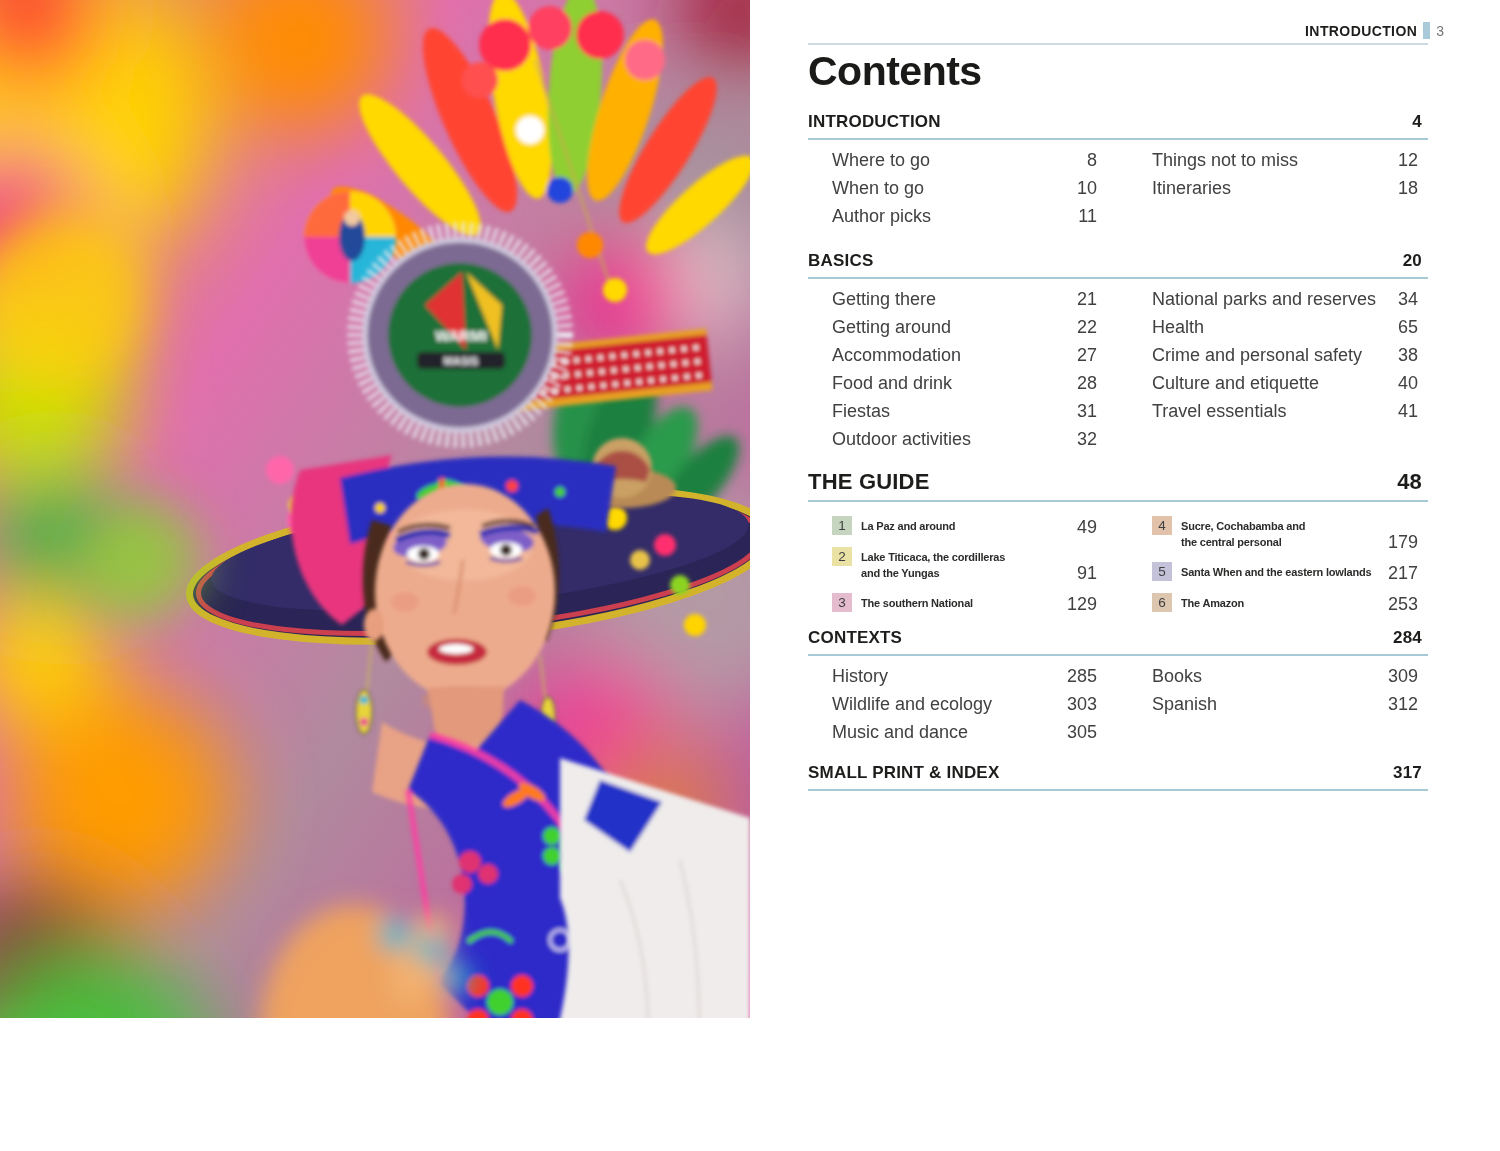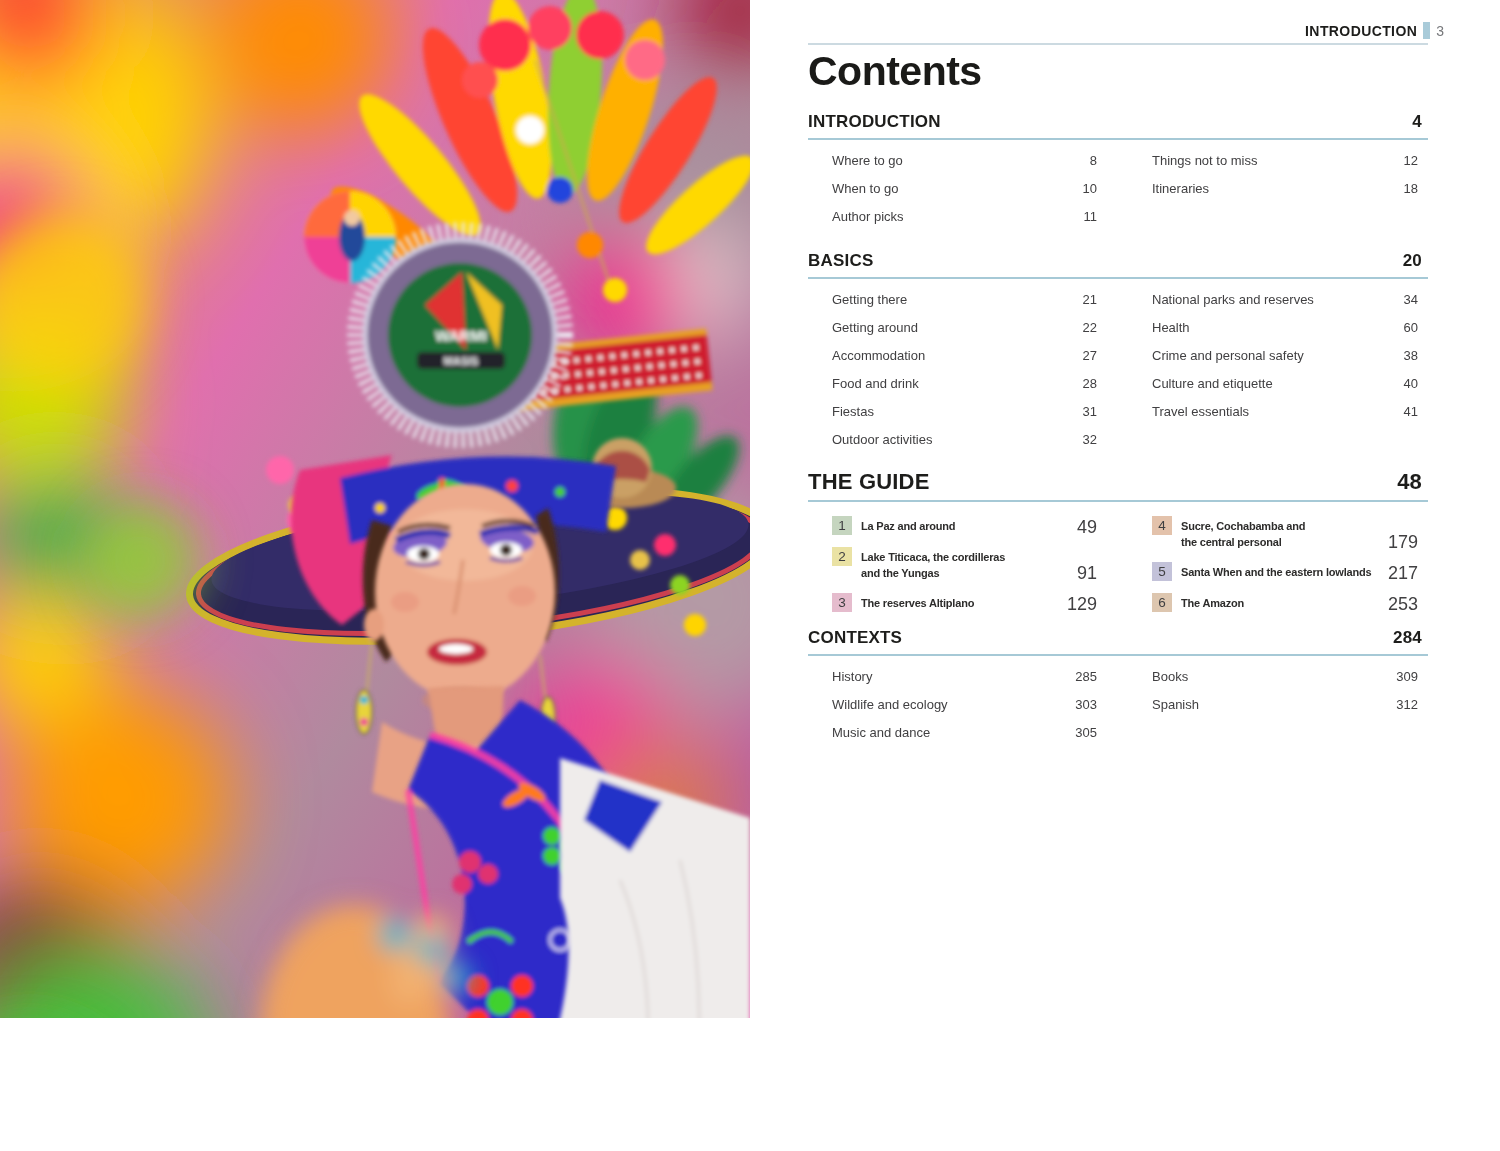--- a/index.html
+++ b/index.html
@@ -26,21 +26,21 @@
 
   .toc-section{position:absolute;left:0;width:620px;}
   .sec-head{display:flex;justify-content:space-between;align-items:baseline;padding-right:6px;
             font-weight:bold;color:var(--text-dark,#1d1d1b);font-size:17px;line-height:20px;letter-spacing:.2px;}
   .toc-section.big .sec-head{font-size:22px;line-height:24px;}
   .sec-rule{height:2px;background:var(--section-rule,#a6c9d6);margin-top:6px;}
   .cols{display:flex;padding:12px 10px 0 24px;}
   .col{display:flex;flex-direction:column;}
   .col-left{width:265px;margin-right:55px;}
   .col-right{width:266px;}
-  .item{display:flex;justify-content:space-between;height:28px;font-size:13px;line-height:17px;
+  .item{display:flex;justify-content:space-between;height:28px;font-size:18px;line-height:17px;
         color:var(--text-body,#414042);}
 
   
   .gitem{display:flex;align-items:flex-start;margin-bottom:12px;}
   .chap{flex:none;width:20px;height:19px;text-align:center;line-height:19px;font-size:13.5px;
         color:#3f3f41;margin-right:9px;}
   .glabel{flex:1;font-weight:bold;font-size:11px;line-height:16px;letter-spacing:-.2px;
           color:#2d2c2b;padding-top:2px;}
   .glabel span{display:block;}
   .gpg{align-self:flex-end;font-size:18px;line-height:16px;color:var(--text-body,#414042);}
@@ -377,21 +377,21 @@
                 <span>32</span>
               </div>
           </div>
           <div class="col col-right">
             <div class="item">
               <span>National parks and reserves</span>
                 <span>34</span>
               </div>
             <div class="item">
               <span>Health</span>
-                <span>60</span>
+                <span>65</span>
               </div>
             <div class="item">
               <span>Crime and personal safety</span>
                 <span>38</span>
               </div>
             <div class="item">
               <span>Culture and etiquette</span>
                 <span>40</span>
               </div>
             <div class="item">
@@ -422,21 +422,21 @@
               <span class="chap" style="background-color: rgb(234, 226, 164);">2</span>
               <span class="glabel">
                   <span>Lake Titicaca, the cordilleras</span>
                   <span>and the Yungas</span>
                 </span>
               <span class="gpg">91</span>
             </div>
             <div class="gitem">
               <span class="chap" style="background-color: rgb(229, 188, 205);">3</span>
               <span class="glabel">
-                  <span>The reserves Altiplano</span>
+                  <span>The southern National</span>
                   <span></span>
                 </span>
               <span class="gpg">129</span>
             </div>
           </div>
           <div class="col col-right">
             <div class="gitem">
               <span class="chap" style="background-color: rgb(227, 194, 171);">4</span>
               <span class="glabel">
                   <span>Sucre, Cochabamba and</span>
@@ -491,17 +491,24 @@
                 <span>309</span>
               </div>
             <div class="item">
               <span>Spanish</span>
                 <span>312</span>
               </div>
           </div>
         </div>
       </section>
 
+      <section class="toc-section" style="top:763px">
+        <div class="sec-head">
+          <span>SMALL PRINT &amp; INDEX</span>
+          <span>317</span>
+        </div>
+        <div class="sec-rule"></div>
+      </section>
 
       <div class="photo-caption" style="left:0">ORURO CARNAVAL</div>
     </div>
   </div>
 </div>
 
 </body></html>

